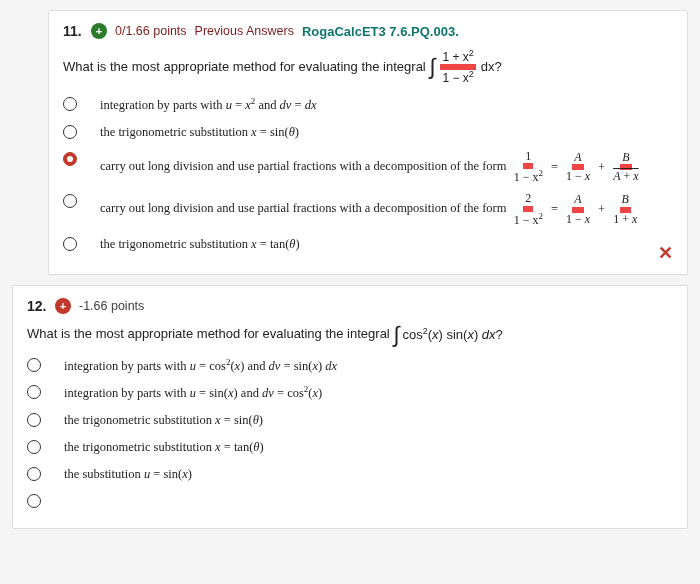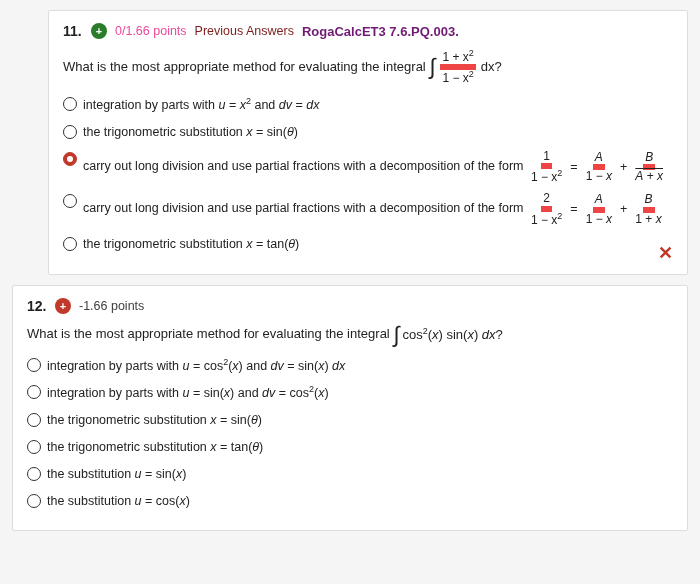--- a/index.html
+++ b/index.html
@@ -27,21 +27,21 @@
     }
     .q-number {
       font-weight: bold;
       font-size: 14px;
       min-width: 20px;
     }
     .points-badge {
       display: flex;
       align-items: center;
       gap: 4px;
-      color: #ec4899;
+      color: #7f1d1d;
       font-size: 12.5px;
     }
     .points-badge.negative {
       color: #404040;
     }
     .circle-icon {
       width: 16px;
       height: 16px;
       border-radius: 50%;
       display: inline-flex;
@@ -55,38 +55,39 @@
     .circle-plus-green { background: #2a7c2a; }
     .circle-plus-red { background: #c0392b; }
     .prev-answers {
       color: #7f1d1d;
       font-size: 12.5px;
       text-decoration: none;
     }
     .problem-id {
       font-weight: bold;
       font-size: 13px;
-      color: #701a75;
+      color: #0f766e;
     }
     .question-text {
       margin-bottom: 10px;
       font-size: 13px;
       line-height: 1.5;
     }
     .options-list {
       list-style: none;
       padding: 0;
     }
     .option-item {
       display: flex;
       align-items: flex-start;
-      gap: 6px;
+      gap: 23px;
       margin-bottom: 8px;
       font-size: 12.5px;
       line-height: 1.5;
+      font-family: Liberation Serif, serif;
     }
     .option-selected-dot {
       width: 14px;
       height: 14px;
       border-radius: 50%;
       border: 1.5px solid #333;
       display: inline-flex;
       align-items: center;
       justify-content: center;
       flex-shrink: 0;
@@ -278,16 +279,15 @@
     <li class="option-item">
       <span class="option-selected-dot empty"></span>
       <span>the trigonometric substitution <i>x</i> = tan(<i>θ</i>)</span>
     </li>
     <li class="option-item">
       <span class="option-selected-dot empty"></span>
       <span>the substitution <i>u</i> = sin(<i>x</i>)</span>
     </li>
     <li class="option-item">
       <span class="option-selected-dot empty"></span>
-      <span>the substitution <i>u</i> = cos(<i>x</i>)</span>
     </li>
   </ul>
 </div>
 
 </body></html>

